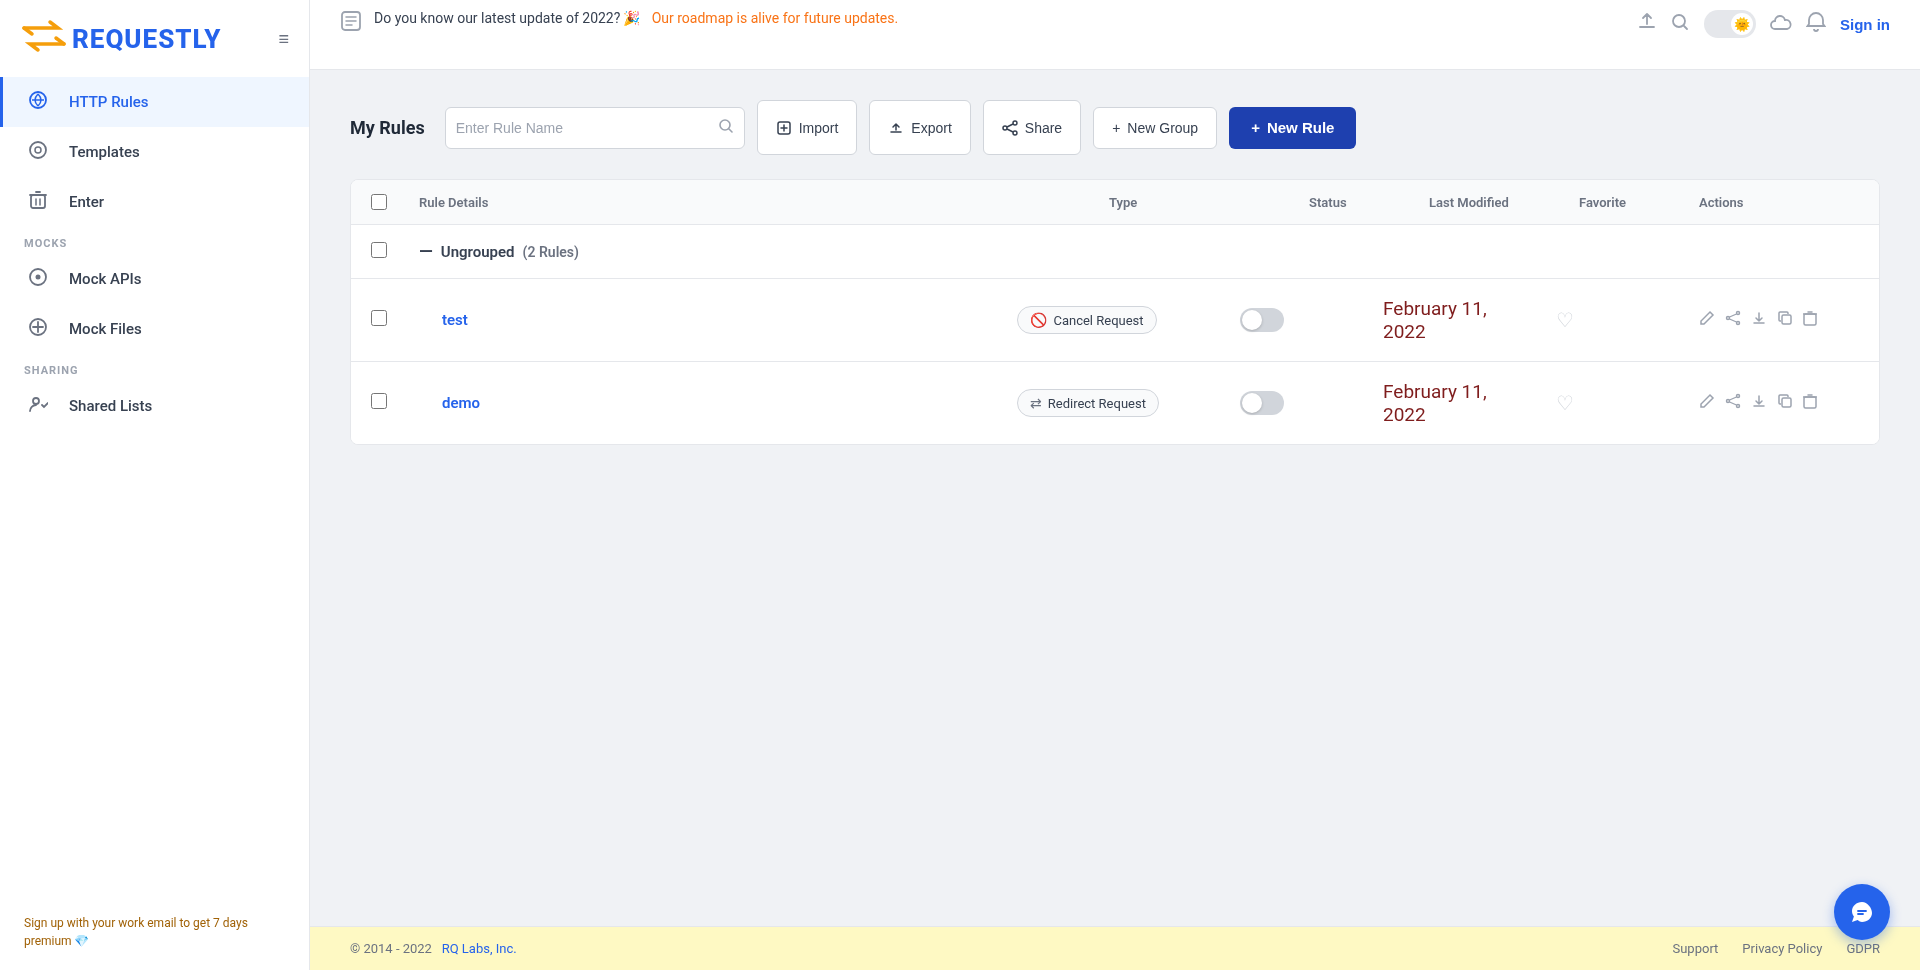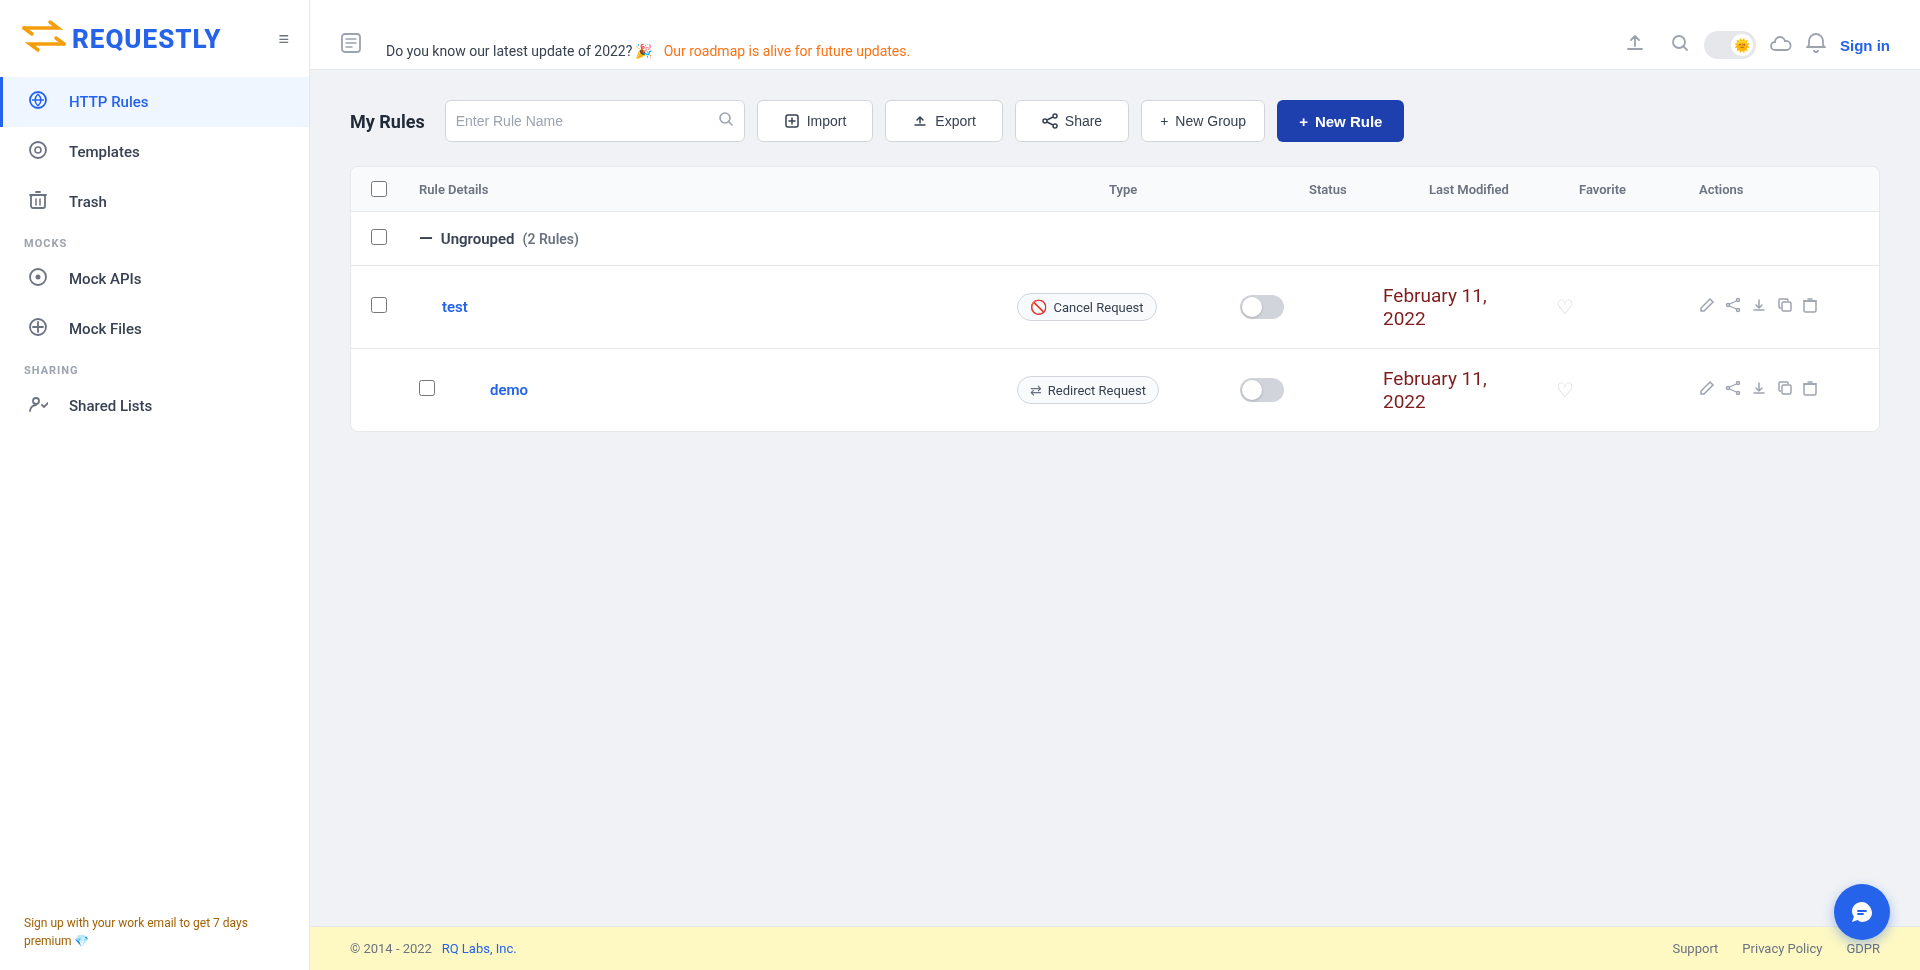--- a/index.html
+++ b/index.html
@@ -94,22 +94,22 @@
       height: 970px;
       overflow: hidden;
     }
 
     
     #top-banner {
       background: #fff;
       border-bottom: 1px solid #e5e7eb;
       padding: 10px 30px;
       display: flex;
-      align-items: flex-end;
-      gap: 24px;
+      align-items: flex-start;
+      gap: 12px;
       min-height: 70px;
     }
 
     .banner-icon {
       font-size: 22px;
       color: #6b7280;
     }
 
     .banner-text {
       font-size: 14px;
@@ -222,22 +222,22 @@
     .search-icon-btn {
       color: #9ca3af;
       font-size: 16px;
       cursor: pointer;
     }
 
     .header-btn {
       display: flex;
       align-items: center;
       gap: 7px;
-      padding: 0 26px;
-      height: 42px;
+      padding: 0 18px;
+      height: 55px;
       border: 1.5px solid #d1d5db;
       border-radius: 6px;
       background: #fff;
       color: #374151;
       font-size: 14px;
       font-weight: 500;
       cursor: pointer;
       white-space: nowrap;
     }
 
@@ -320,21 +320,21 @@
     .rule-row {
       display: grid;
       grid-template-columns: 48px 1fr 200px 120px 150px 120px 160px;
       padding: 18px 20px;
       border-bottom: 1px solid #e5e7eb;
       background: #fff;
       align-items: center;
       gap: 23px;
     }
 
-    .rule-row:last-child { border-bottom: none; margin-left: 48px; }
+    .rule-row:last-child { border-bottom: none; }
 
     .rule-name {
       font-size: 15px;
       font-weight: 600;
       color: #2563eb;
       cursor: pointer;
     }
 
     .type-badge {
       display: inline-flex;
@@ -495,21 +495,21 @@
   </div>
 
   <div class="sidebar-item">
     <span class="item-icon">
       <svg width="18" height="20" viewBox="0 0 18 20" fill="none">
         <rect x="2" y="5" width="14" height="13" rx="2" stroke="#6b7280" stroke-width="1.8"></rect>
         <path d="M1 5h16M7 2h4" stroke="#6b7280" stroke-width="1.8" stroke-linecap="round"></path>
         <path d="M7 9v6M11 9v6" stroke="#6b7280" stroke-width="1.5" stroke-linecap="round"></path>
       </svg>
     </span>
-    <span>Trash</span>
+    <span>Enter</span>
   </div>
 
   <div class="sidebar-section-label">MOCKS</div>
 
   <div class="sidebar-item">
     <span class="item-icon">
       <svg width="20" height="20" viewBox="0 0 20 20" fill="none">
         <circle cx="10" cy="10" r="8" stroke="#6b7280" stroke-width="1.8"></circle>
         <circle cx="10" cy="10" r="2.5" fill="#6b7280"></circle>
       </svg>

